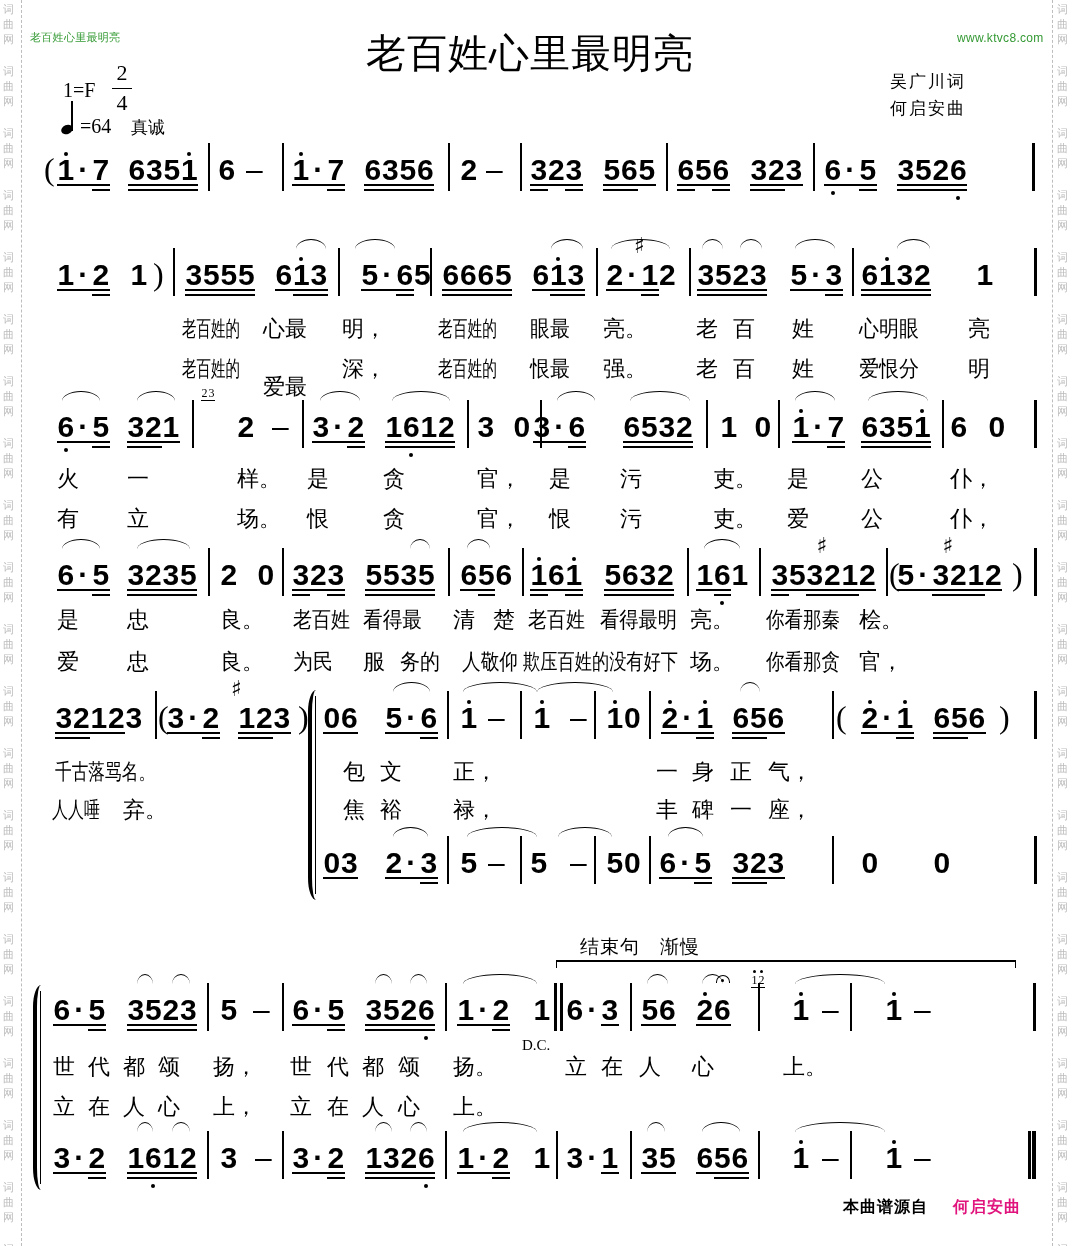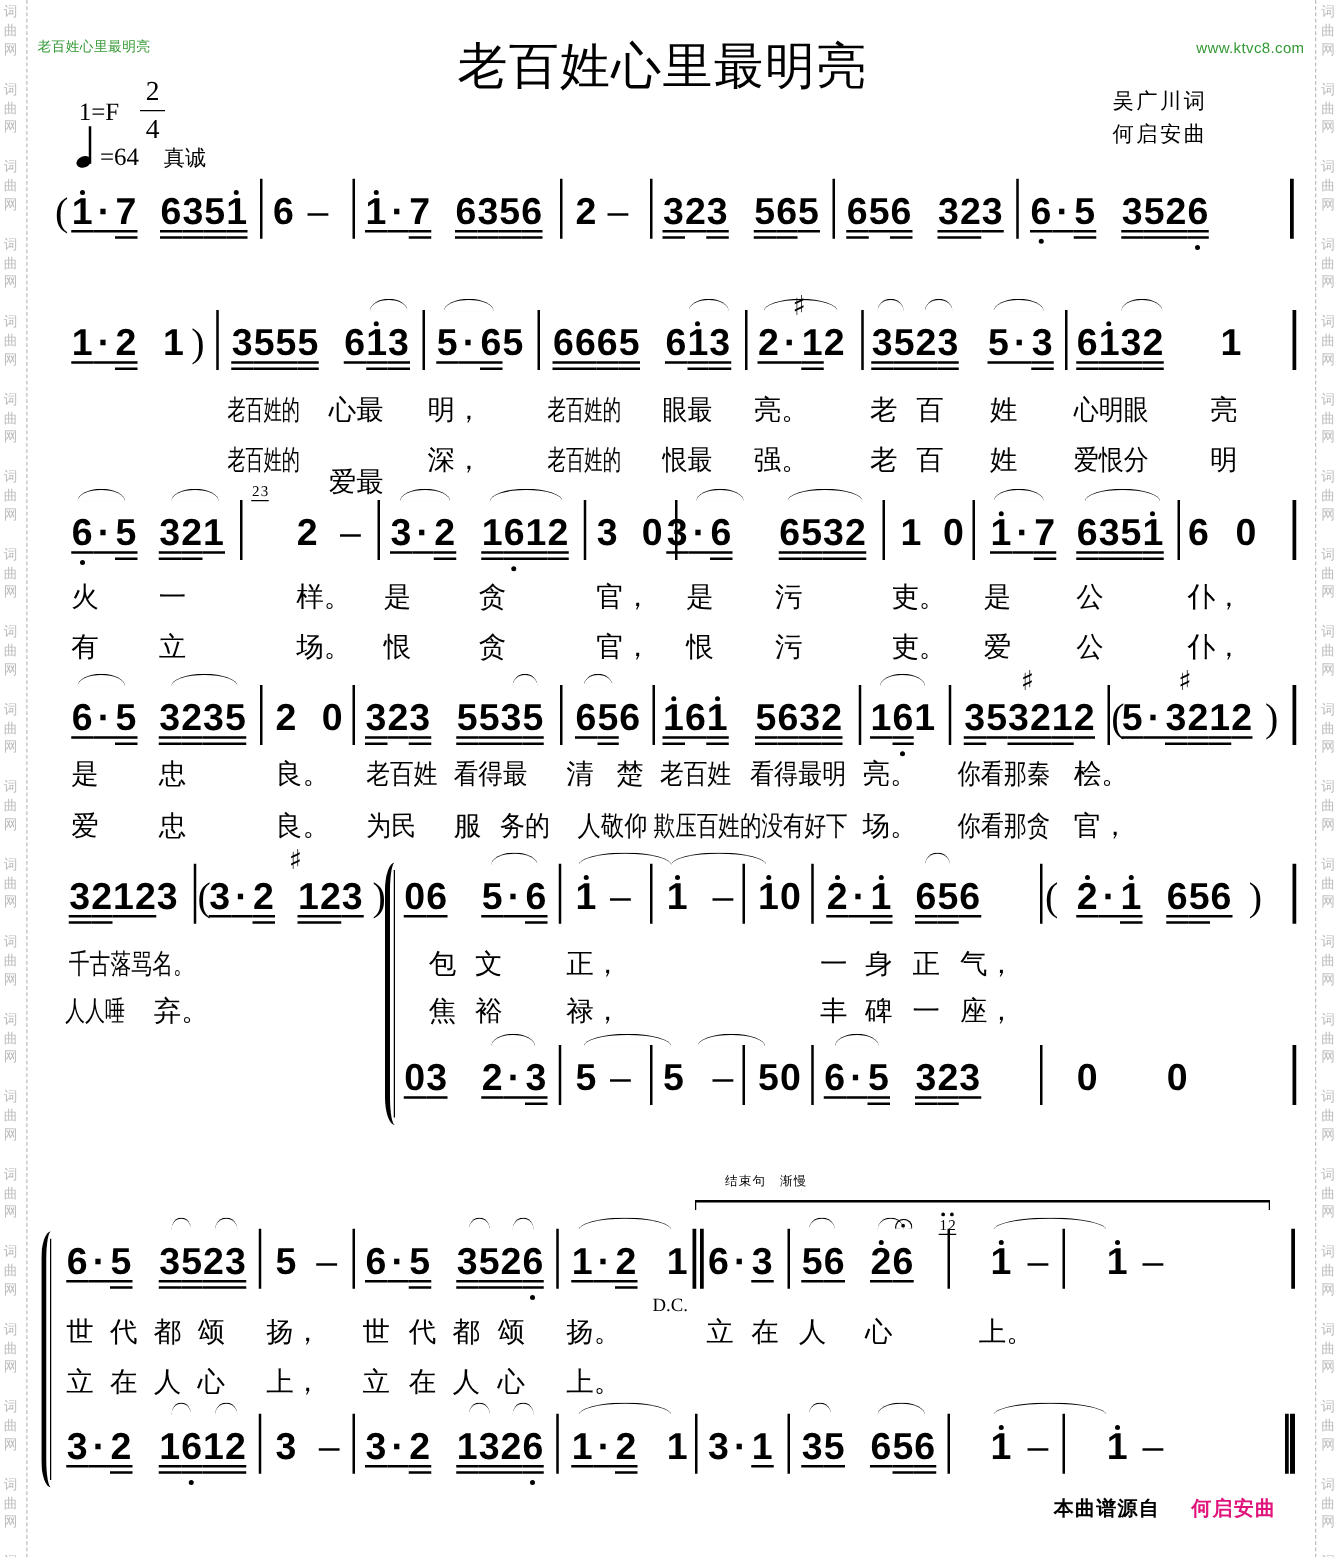--- a/index.html
+++ b/index.html
@@ -40,21 +40,21 @@
   .paren{position:absolute;font-size:32px;line-height:32px;font-family:"Liberation Serif",serif;}
   .brace{position:absolute;width:10px;border-left:4px solid #000;border-top-left-radius:8px 22px;border-bottom-left-radius:8px 22px;box-sizing:border-box;}
   .brace::after{content:"";position:absolute;left:3px;top:6px;bottom:6px;border-left:1.5px solid #000;}
   .slur{position:absolute;height:10px;border-top:1.5px solid #000;border-radius:50% 50% 0 0 / 100% 100% 0 0;box-sizing:border-box;}
   .grace{position:absolute;white-space:nowrap;font-family:"Liberation Serif",serif;font-size:12px;line-height:12px;border-bottom:1.5px solid #000;padding-bottom:1px;}
   .gch{position:relative;display:inline-block;width:7px;text-align:center;}
   .gch .dot-up{width:3px;height:3px;top:-4px;margin-left:-1.5px;}
   .lyr{position:absolute;white-space:nowrap;font-family:"DejaVu Serif",serif;font-size:22px;line-height:24px;transform-origin:left center;}
   
   .dc{font-family:"Liberation Serif",serif;font-size:15px;line-height:16px;}
-  .ending-label{font-family:"DejaVu Sans",sans-serif;font-size:10px;line-height:16px;letter-spacing:1px;}
+  .ending-label{font-family:"DejaVu Sans",sans-serif;font-size:19px;line-height:16px;letter-spacing:1px;}
   .ending-bracket{position:absolute;height:8px;border-top:2px solid #000;border-left:1.5px solid #000;border-right:1.5px solid #000;box-sizing:border-box;}
   .footer-txt{font-family:"DejaVu Sans",sans-serif;font-size:16px;font-weight:bold;line-height:18px;letter-spacing:1px;}
   .brand{color:var(--footer-brand,#e0147c);}
 </style>
 </head>
 <body>
 
 <div id="page">
 
   <div id="wm-left" class="wm-col">
@@ -322,21 +322,21 @@
         <div class="slur" style="left: 740px; width: 22px; top: 239px;"></div>
         <div class="slur" style="left: 795px; width: 40px; top: 239px;"></div>
         <div class="slur" style="left: 897px; width: 33px; top: 239px;"></div>
         <span class="grp" style="left: 57px; top: 260px;"><span class="ch u1"><span class="d">1</span></span><span class="ch u1"><span class="d">·</span></span><span class="ch u1 u2"><span class="d">2</span></span></span>
         <span class="grp" style="left: 130px; top: 260px;"><span class="ch"><span class="d">1</span></span></span>
         <span class="paren" style="left: 153px; top: 258px;">)</span>
         <div class="bar" style="left: 173px; top: 248px;"></div>
         <span class="grp" style="left: 185px; top: 260px;"><span class="ch u1 u2"><span class="d">3</span></span><span class="ch u1 u2"><span class="d">5</span></span><span class="ch u1 u2"><span class="d">5</span></span><span class="ch u1 u2"><span class="d">5</span></span></span>
         <span class="grp" style="left: 275px; top: 260px;"><span class="ch u1"><span class="d">6</span></span><span class="ch u1 u2"><span class="d">1</span><i class="dot-up"></i></span><span class="ch u1 u2"><span class="d">3</span></span></span>
         <div class="bar" style="left: 338px; top: 248px;"></div>
-        <span class="grp" style="left: 349px; top: 260px;"><span class="ch u1"><span class="d">5</span></span><span class="ch u1"><span class="d">·</span></span><span class="ch u1 u2"><span class="d">6</span></span><span class="ch"><span class="d">5</span></span></span>
+        <span class="grp" style="left: 361px; top: 260px;"><span class="ch u1"><span class="d">5</span></span><span class="ch u1"><span class="d">·</span></span><span class="ch u1 u2"><span class="d">6</span></span><span class="ch"><span class="d">5</span></span></span>
         <div class="bar" style="left: 430px; top: 248px;"></div>
         <span class="grp" style="left: 442px; top: 260px;"><span class="ch u1 u2"><span class="d">6</span></span><span class="ch u1 u2"><span class="d">6</span></span><span class="ch u1 u2"><span class="d">6</span></span><span class="ch u1 u2"><span class="d">5</span></span></span>
         <span class="grp" style="left: 532px; top: 260px;"><span class="ch u1"><span class="d">6</span></span><span class="ch u1 u2"><span class="d">1</span><i class="dot-up"></i></span><span class="ch u1 u2"><span class="d">3</span></span></span>
         <div class="bar" style="left: 596px; top: 248px;"></div>
         <span class="grp" style="left: 606px; top: 260px;"><span class="ch u1"><span class="d">2</span></span><span class="ch u1"><span class="d">·</span></span><span class="ch u1 u2"><span class="d">1</span><span class="sharp">♯</span></span><span class="ch"><span class="d">2</span></span></span>
         <div class="bar" style="left: 689px; top: 248px;"></div>
         <span class="grp" style="left: 697px; top: 260px;"><span class="ch u1 u2"><span class="d">3</span></span><span class="ch u1 u2"><span class="d">5</span></span><span class="ch u1 u2"><span class="d">2</span></span><span class="ch u1 u2"><span class="d">3</span></span></span>
         <span class="grp" style="left: 790px; top: 260px;"><span class="ch u1"><span class="d">5</span></span><span class="ch u1"><span class="d">·</span></span><span class="ch u1 u2"><span class="d">3</span></span></span>
         <div class="bar" style="left: 852px; top: 248px;"></div>
         <span class="grp" style="left: 861px; top: 260px;"><span class="ch u1 u2"><span class="d">6</span></span><span class="ch u1 u2"><span class="d">1</span><i class="dot-up"></i></span><span class="ch u1 u2"><span class="d">3</span></span><span class="ch u1 u2"><span class="d">2</span></span></span>

